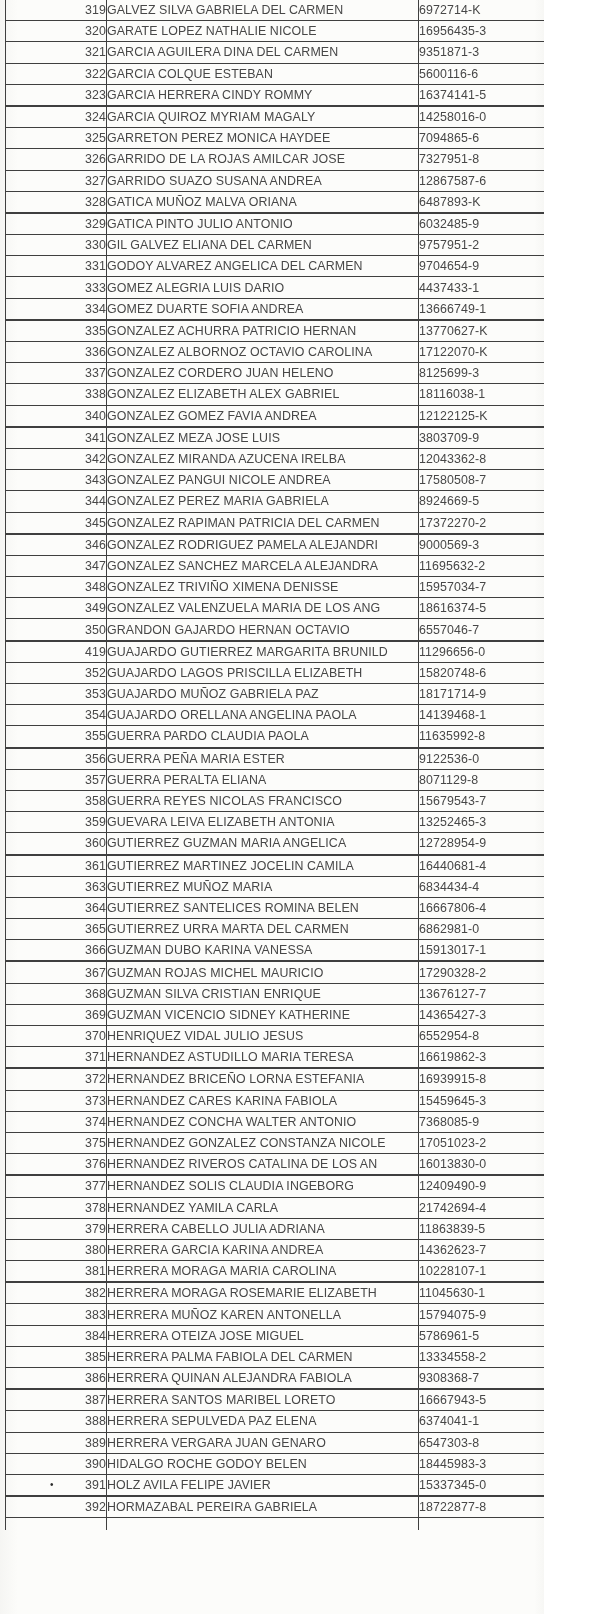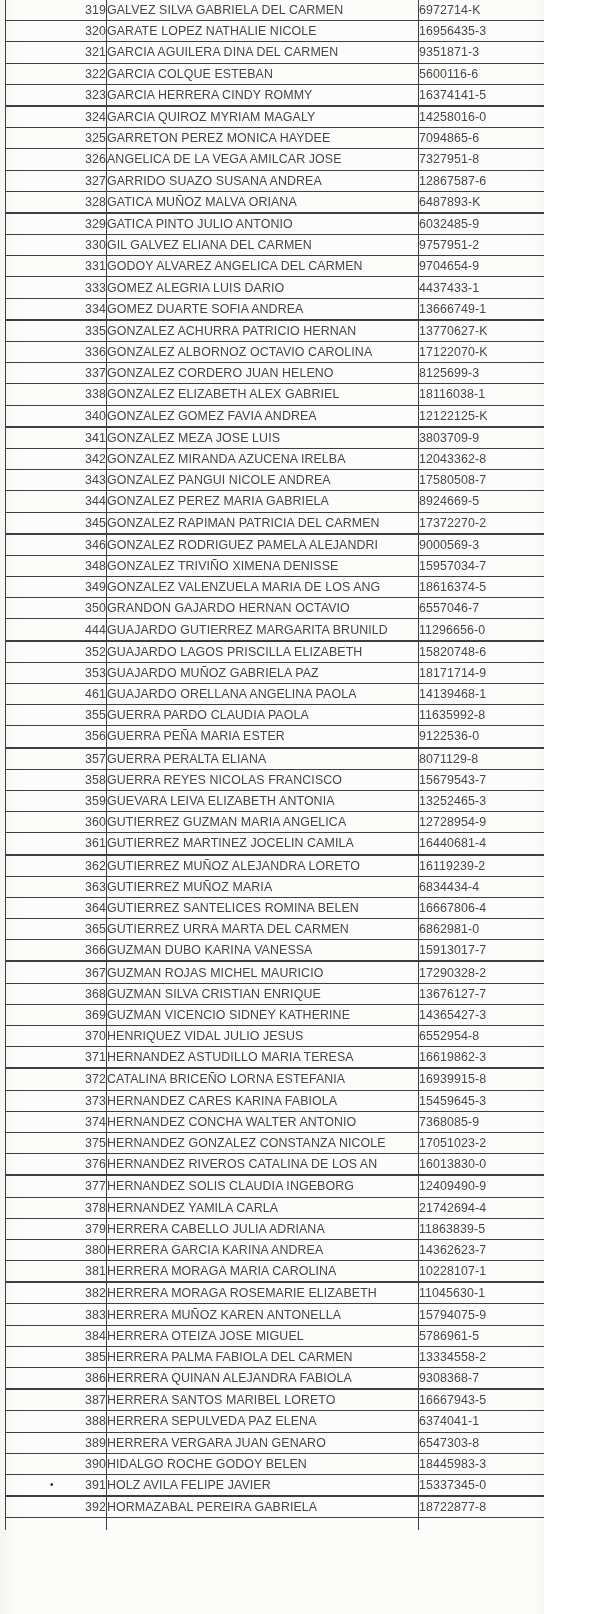--- a/index.html
+++ b/index.html
@@ -111,21 +111,21 @@
           <td class="col-name">GARCIA QUIROZ MYRIAM MAGALY</td>
           <td class="col-rut">14258016-0</td>
         </tr>
         <tr>
           <td class="col-index"><span>325</span></td>
           <td class="col-name">GARRETON PEREZ MONICA HAYDEE</td>
           <td class="col-rut">7094865-6</td>
         </tr>
         <tr>
           <td class="col-index"><span>326</span></td>
-          <td class="col-name">ANGELICA DE LA VEGA AMILCAR JOSE</td>
+          <td class="col-name">GARRIDO DE LA ROJAS AMILCAR JOSE</td>
           <td class="col-rut">7327951-8</td>
         </tr>
         <tr>
           <td class="col-index"><span>327</span></td>
           <td class="col-name">GARRIDO SUAZO SUSANA ANDREA</td>
           <td class="col-rut">12867587-6</td>
         </tr>
         <tr>
           <td class="col-index"><span>328</span></td>
           <td class="col-name">GATICA MUÑOZ MALVA ORIANA</td>
@@ -205,51 +205,56 @@
           <td class="col-index"><span>345</span></td>
           <td class="col-name">GONZALEZ RAPIMAN PATRICIA DEL CARMEN</td>
           <td class="col-rut">17372270-2</td>
         </tr>
         <tr>
           <td class="col-index"><span>346</span></td>
           <td class="col-name">GONZALEZ RODRIGUEZ PAMELA ALEJANDRI</td>
           <td class="col-rut">9000569-3</td>
         </tr>
         <tr>
+          <td class="col-index"><span>347</span></td>
+          <td class="col-name">GONZALEZ SANCHEZ MARCELA ALEJANDRA</td>
+          <td class="col-rut">11695632-2</td>
+        </tr>
+        <tr>
           <td class="col-index"><span>348</span></td>
           <td class="col-name">GONZALEZ TRIVIÑO XIMENA DENISSE</td>
           <td class="col-rut">15957034-7</td>
         </tr>
         <tr>
           <td class="col-index"><span>349</span></td>
           <td class="col-name">GONZALEZ VALENZUELA MARIA DE LOS ANG</td>
           <td class="col-rut">18616374-5</td>
         </tr>
         <tr>
           <td class="col-index"><span>350</span></td>
           <td class="col-name">GRANDON GAJARDO HERNAN OCTAVIO</td>
           <td class="col-rut">6557046-7</td>
         </tr>
         <tr>
-          <td class="col-index"><span>444</span></td>
+          <td class="col-index"><span>419</span></td>
           <td class="col-name">GUAJARDO GUTIERREZ MARGARITA BRUNILD</td>
           <td class="col-rut">11296656-0</td>
         </tr>
         <tr>
           <td class="col-index"><span>352</span></td>
           <td class="col-name">GUAJARDO LAGOS PRISCILLA ELIZABETH</td>
           <td class="col-rut">15820748-6</td>
         </tr>
         <tr>
           <td class="col-index"><span>353</span></td>
           <td class="col-name">GUAJARDO MUÑOZ GABRIELA PAZ</td>
           <td class="col-rut">18171714-9</td>
         </tr>
         <tr>
-          <td class="col-index"><span>461</span></td>
+          <td class="col-index"><span>354</span></td>
           <td class="col-name">GUAJARDO ORELLANA ANGELINA PAOLA</td>
           <td class="col-rut">14139468-1</td>
         </tr>
         <tr>
           <td class="col-index"><span>355</span></td>
           <td class="col-name">GUERRA PARDO CLAUDIA PAOLA</td>
           <td class="col-rut">11635992-8</td>
         </tr>
         <tr>
           <td class="col-index"><span>356</span></td>
@@ -275,43 +280,38 @@
           <td class="col-index"><span>360</span></td>
           <td class="col-name">GUTIERREZ GUZMAN MARIA ANGELICA</td>
           <td class="col-rut">12728954-9</td>
         </tr>
         <tr>
           <td class="col-index"><span>361</span></td>
           <td class="col-name">GUTIERREZ MARTINEZ JOCELIN CAMILA</td>
           <td class="col-rut">16440681-4</td>
         </tr>
         <tr>
-          <td class="col-index"><span>362</span></td>
-          <td class="col-name">GUTIERREZ MUÑOZ ALEJANDRA LORETO</td>
-          <td class="col-rut">16119239-2</td>
-        </tr>
-        <tr>
           <td class="col-index"><span>363</span></td>
           <td class="col-name">GUTIERREZ MUÑOZ MARIA</td>
           <td class="col-rut">6834434-4</td>
         </tr>
         <tr>
           <td class="col-index"><span>364</span></td>
           <td class="col-name">GUTIERREZ SANTELICES ROMINA BELEN</td>
           <td class="col-rut">16667806-4</td>
         </tr>
         <tr>
           <td class="col-index"><span>365</span></td>
           <td class="col-name">GUTIERREZ URRA MARTA DEL CARMEN</td>
           <td class="col-rut">6862981-0</td>
         </tr>
         <tr>
           <td class="col-index"><span>366</span></td>
           <td class="col-name">GUZMAN DUBO KARINA VANESSA</td>
-          <td class="col-rut">15913017-7</td>
+          <td class="col-rut">15913017-1</td>
         </tr>
         <tr>
           <td class="col-index"><span>367</span></td>
           <td class="col-name">GUZMAN ROJAS MICHEL MAURICIO</td>
           <td class="col-rut">17290328-2</td>
         </tr>
         <tr>
           <td class="col-index"><span>368</span></td>
           <td class="col-name">GUZMAN SILVA CRISTIAN ENRIQUE</td>
           <td class="col-rut">13676127-7</td>
@@ -326,21 +326,21 @@
           <td class="col-name">HENRIQUEZ VIDAL JULIO JESUS</td>
           <td class="col-rut">6552954-8</td>
         </tr>
         <tr>
           <td class="col-index"><span>371</span></td>
           <td class="col-name">HERNANDEZ ASTUDILLO MARIA TERESA</td>
           <td class="col-rut">16619862-3</td>
         </tr>
         <tr>
           <td class="col-index"><span>372</span></td>
-          <td class="col-name">CATALINA BRICEÑO LORNA ESTEFANIA</td>
+          <td class="col-name">HERNANDEZ BRICEÑO LORNA ESTEFANIA</td>
           <td class="col-rut">16939915-8</td>
         </tr>
         <tr>
           <td class="col-index"><span>373</span></td>
           <td class="col-name">HERNANDEZ CARES KARINA FABIOLA</td>
           <td class="col-rut">15459645-3</td>
         </tr>
         <tr>
           <td class="col-index"><span>374</span></td>
           <td class="col-name">HERNANDEZ CONCHA WALTER ANTONIO</td>

